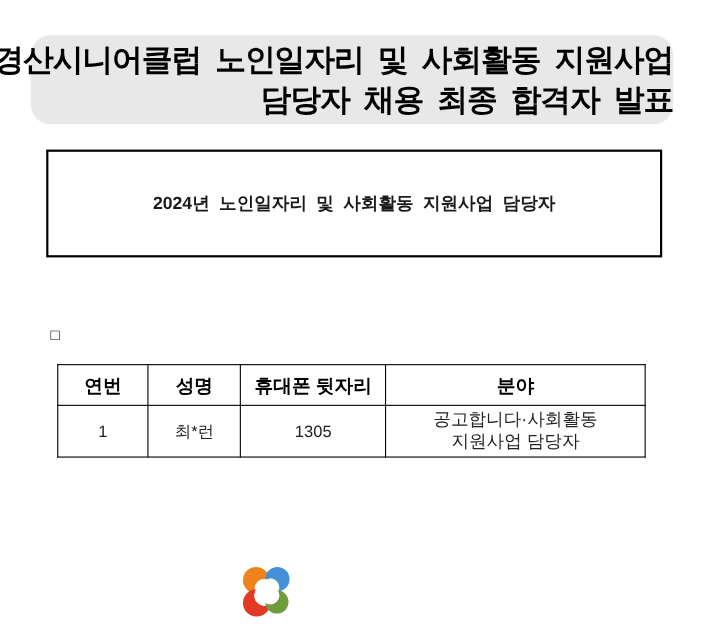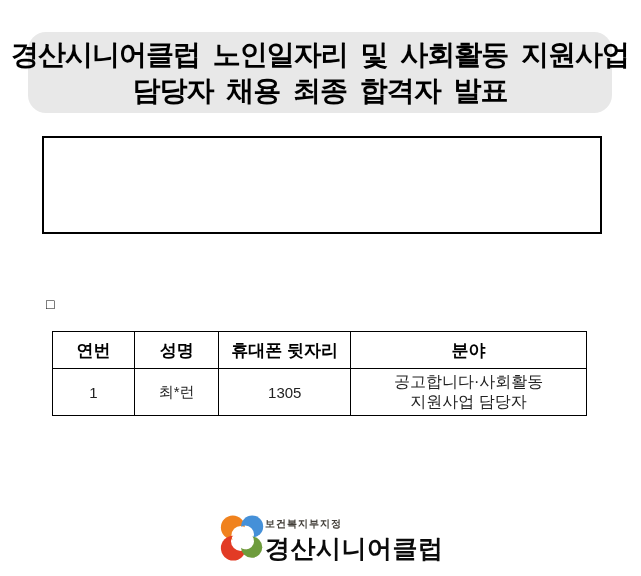--- a/index.html
+++ b/index.html
@@ -20,21 +20,21 @@
     position: absolute;
     left: 28px;
     top: 32px;
     width: 584px;
     height: 81px;
     background: #e8e8e8;
     border-radius: 18px;
     display: flex;
     flex-direction: column;
     justify-content: center;
-    align-items: center;
+    align-items: flex-end;
   }
   .title-line {
     font-size: 28px;
     font-weight: 800;
     color: #000000;
     letter-spacing: -1px;
     word-spacing: 6px;
     line-height: 36px;
     white-space: nowrap;
   }
@@ -154,20 +154,21 @@
 <body>
 
 <div class="page">
 
   <div class="title-box">
     <div class="title-line">경산시니어클럽 노인일자리 및 사회활동 지원사업</div>
     <div class="title-line">담당자 채용 최종 합격자 발표</div>
   </div>
 
   <div class="notice-box">
+    <div class="notice-line">2024년 노인일자리 및 사회활동 지원사업 담당자</div>
   </div>
 
   <div class="section-header">
     <span class="bullet">□</span>
   </div>
 
   <table class="result-table">
     <thead>
       <tr>
         <th class="col-no">연번</th>
@@ -207,19 +208,15 @@
         <mask id="cut-green">
           <rect width="100" height="100" fill="#ffffff"></rect>
           <circle cx="57" cy="57" r="18" fill="#000000"></circle>
         </mask>
       </defs>
       <circle cx="29" cy="27" r="26" mask="url(#cut-orange)" fill="#F0821E"></circle>
       <circle cx="71" cy="25" r="24" mask="url(#cut-blue)" fill="#4590D8"></circle>
       <circle cx="30" cy="72" r="27" mask="url(#cut-red)" fill="#E23B25"></circle>
       <circle cx="70" cy="70" r="23" mask="url(#cut-green)" fill="#6E9C3D"></circle>
     </svg>
-    <div class="logo-text">
-      <div class="logo-sub">보건복지부지정</div>
-      <div class="logo-main">경산시니어클럽</div>
-    </div>
   </div>
 
 </div>
 
 </body></html>

